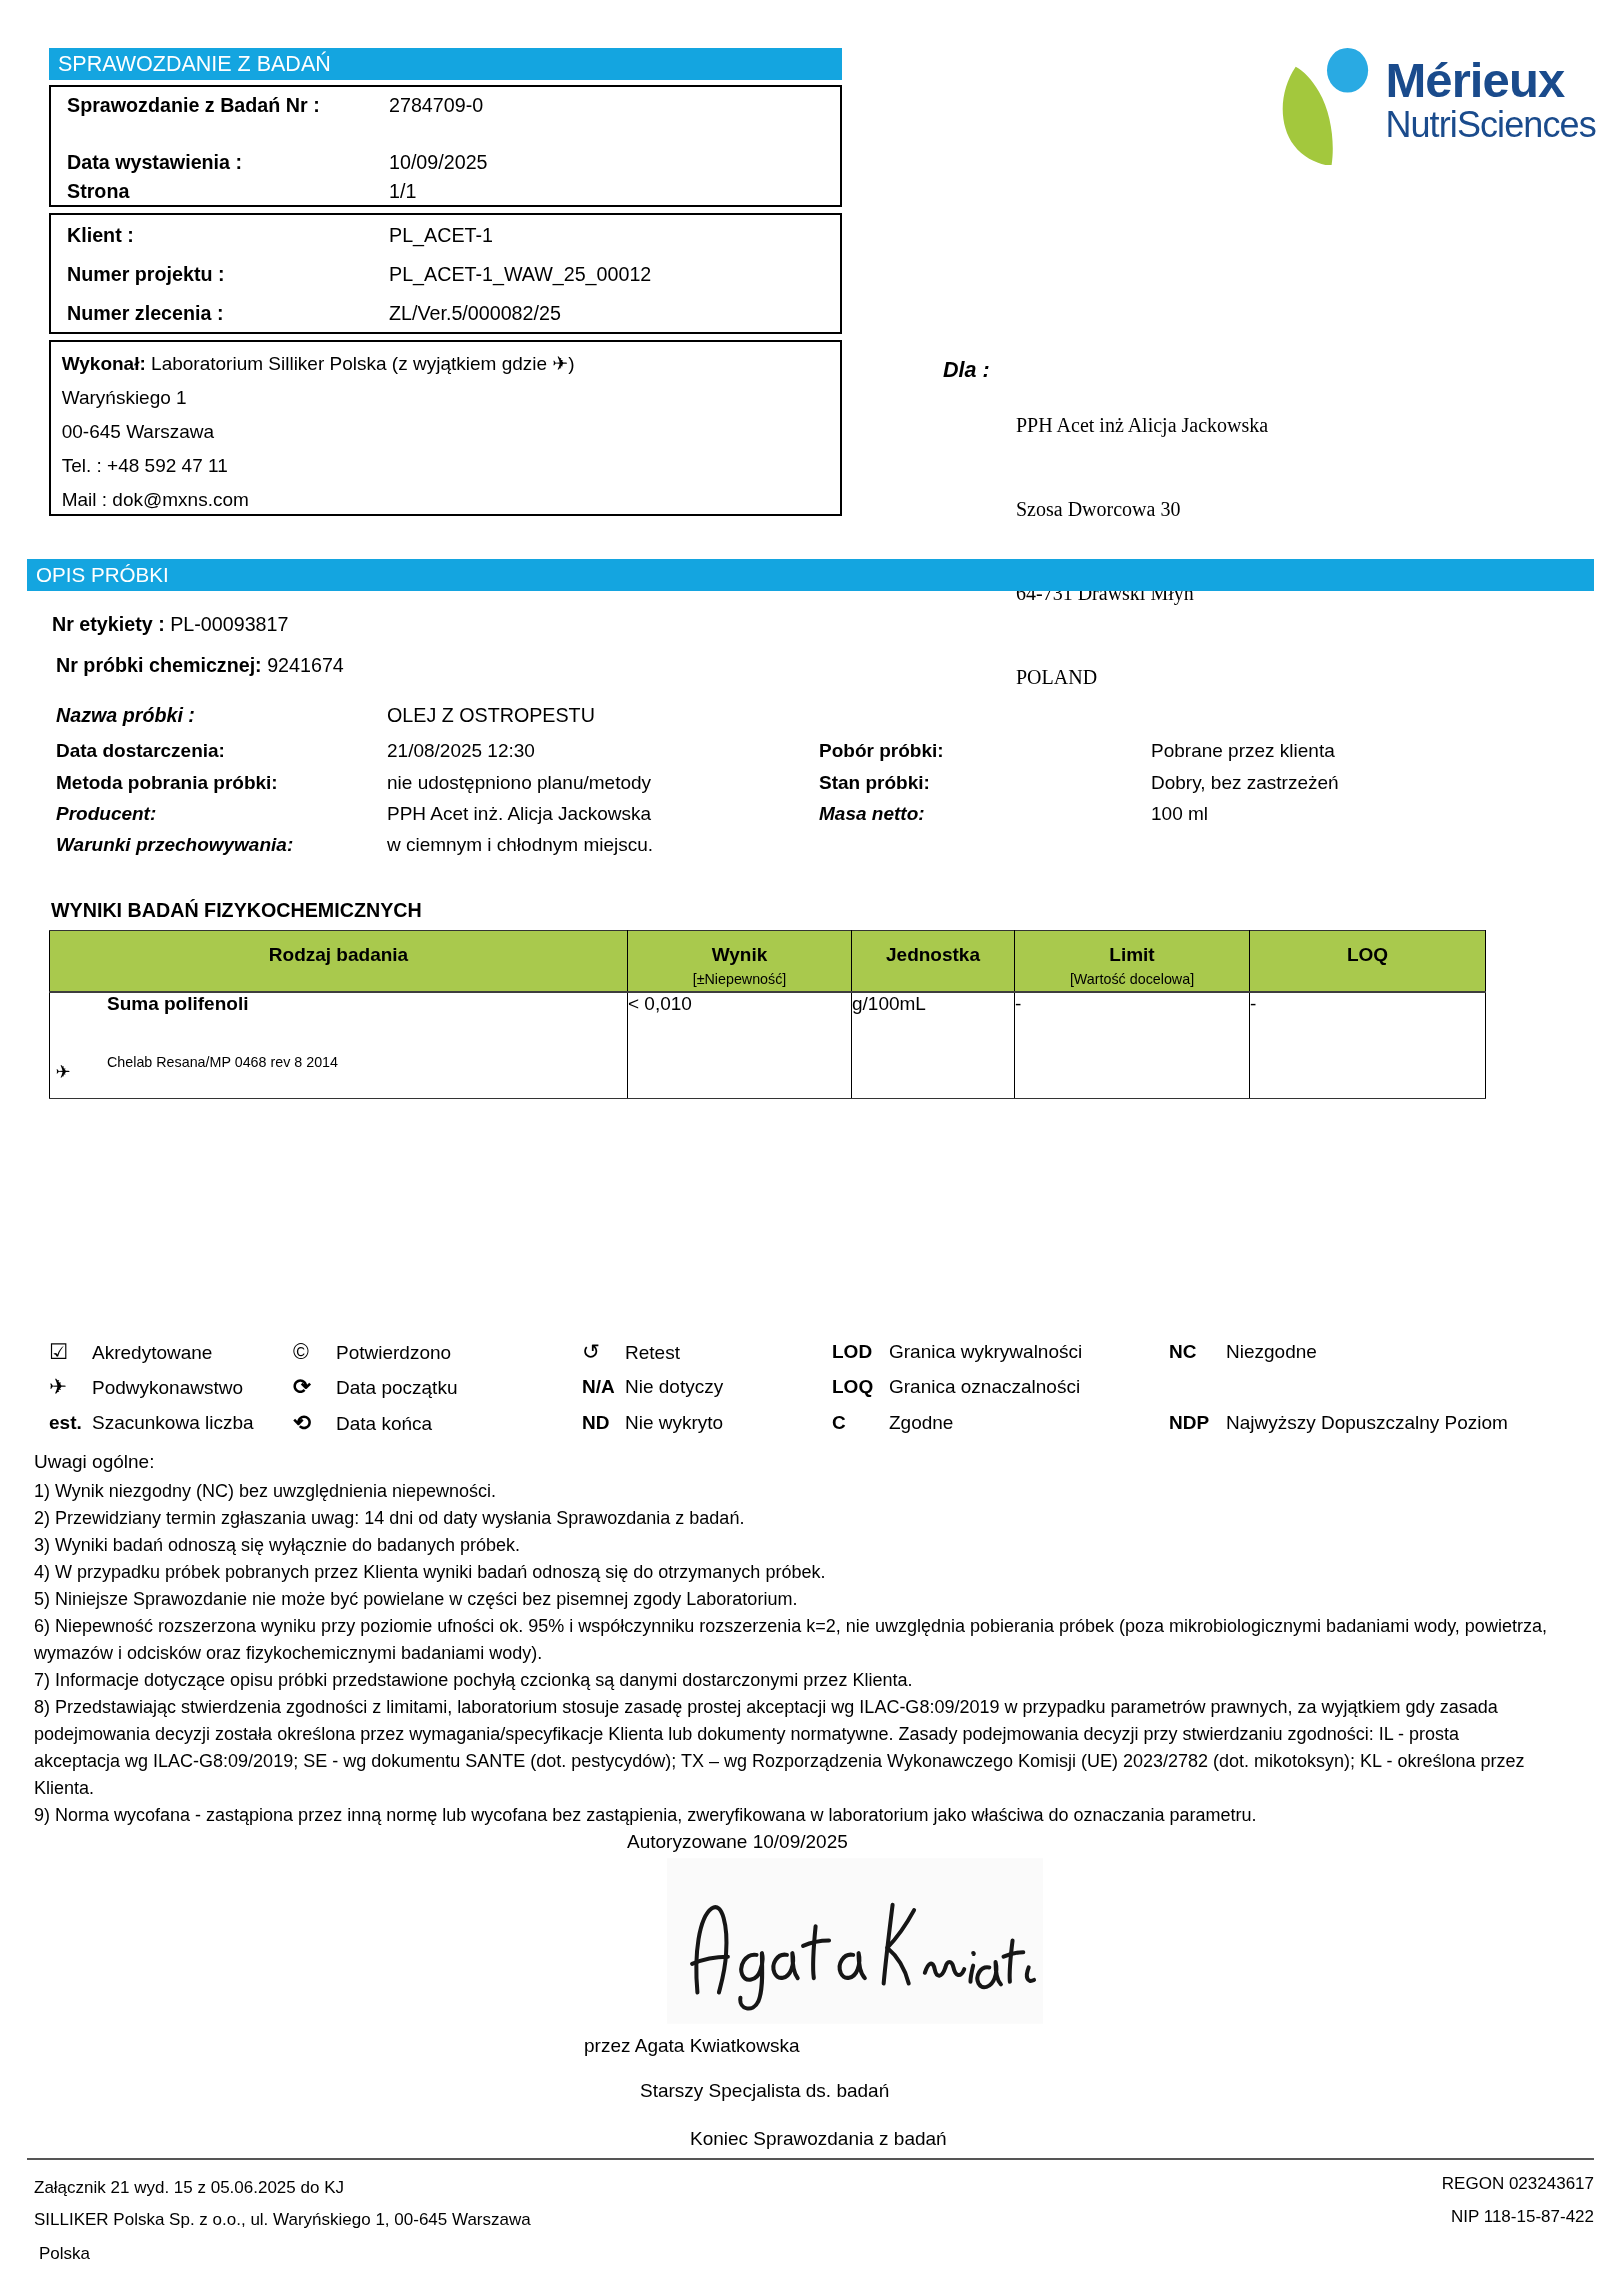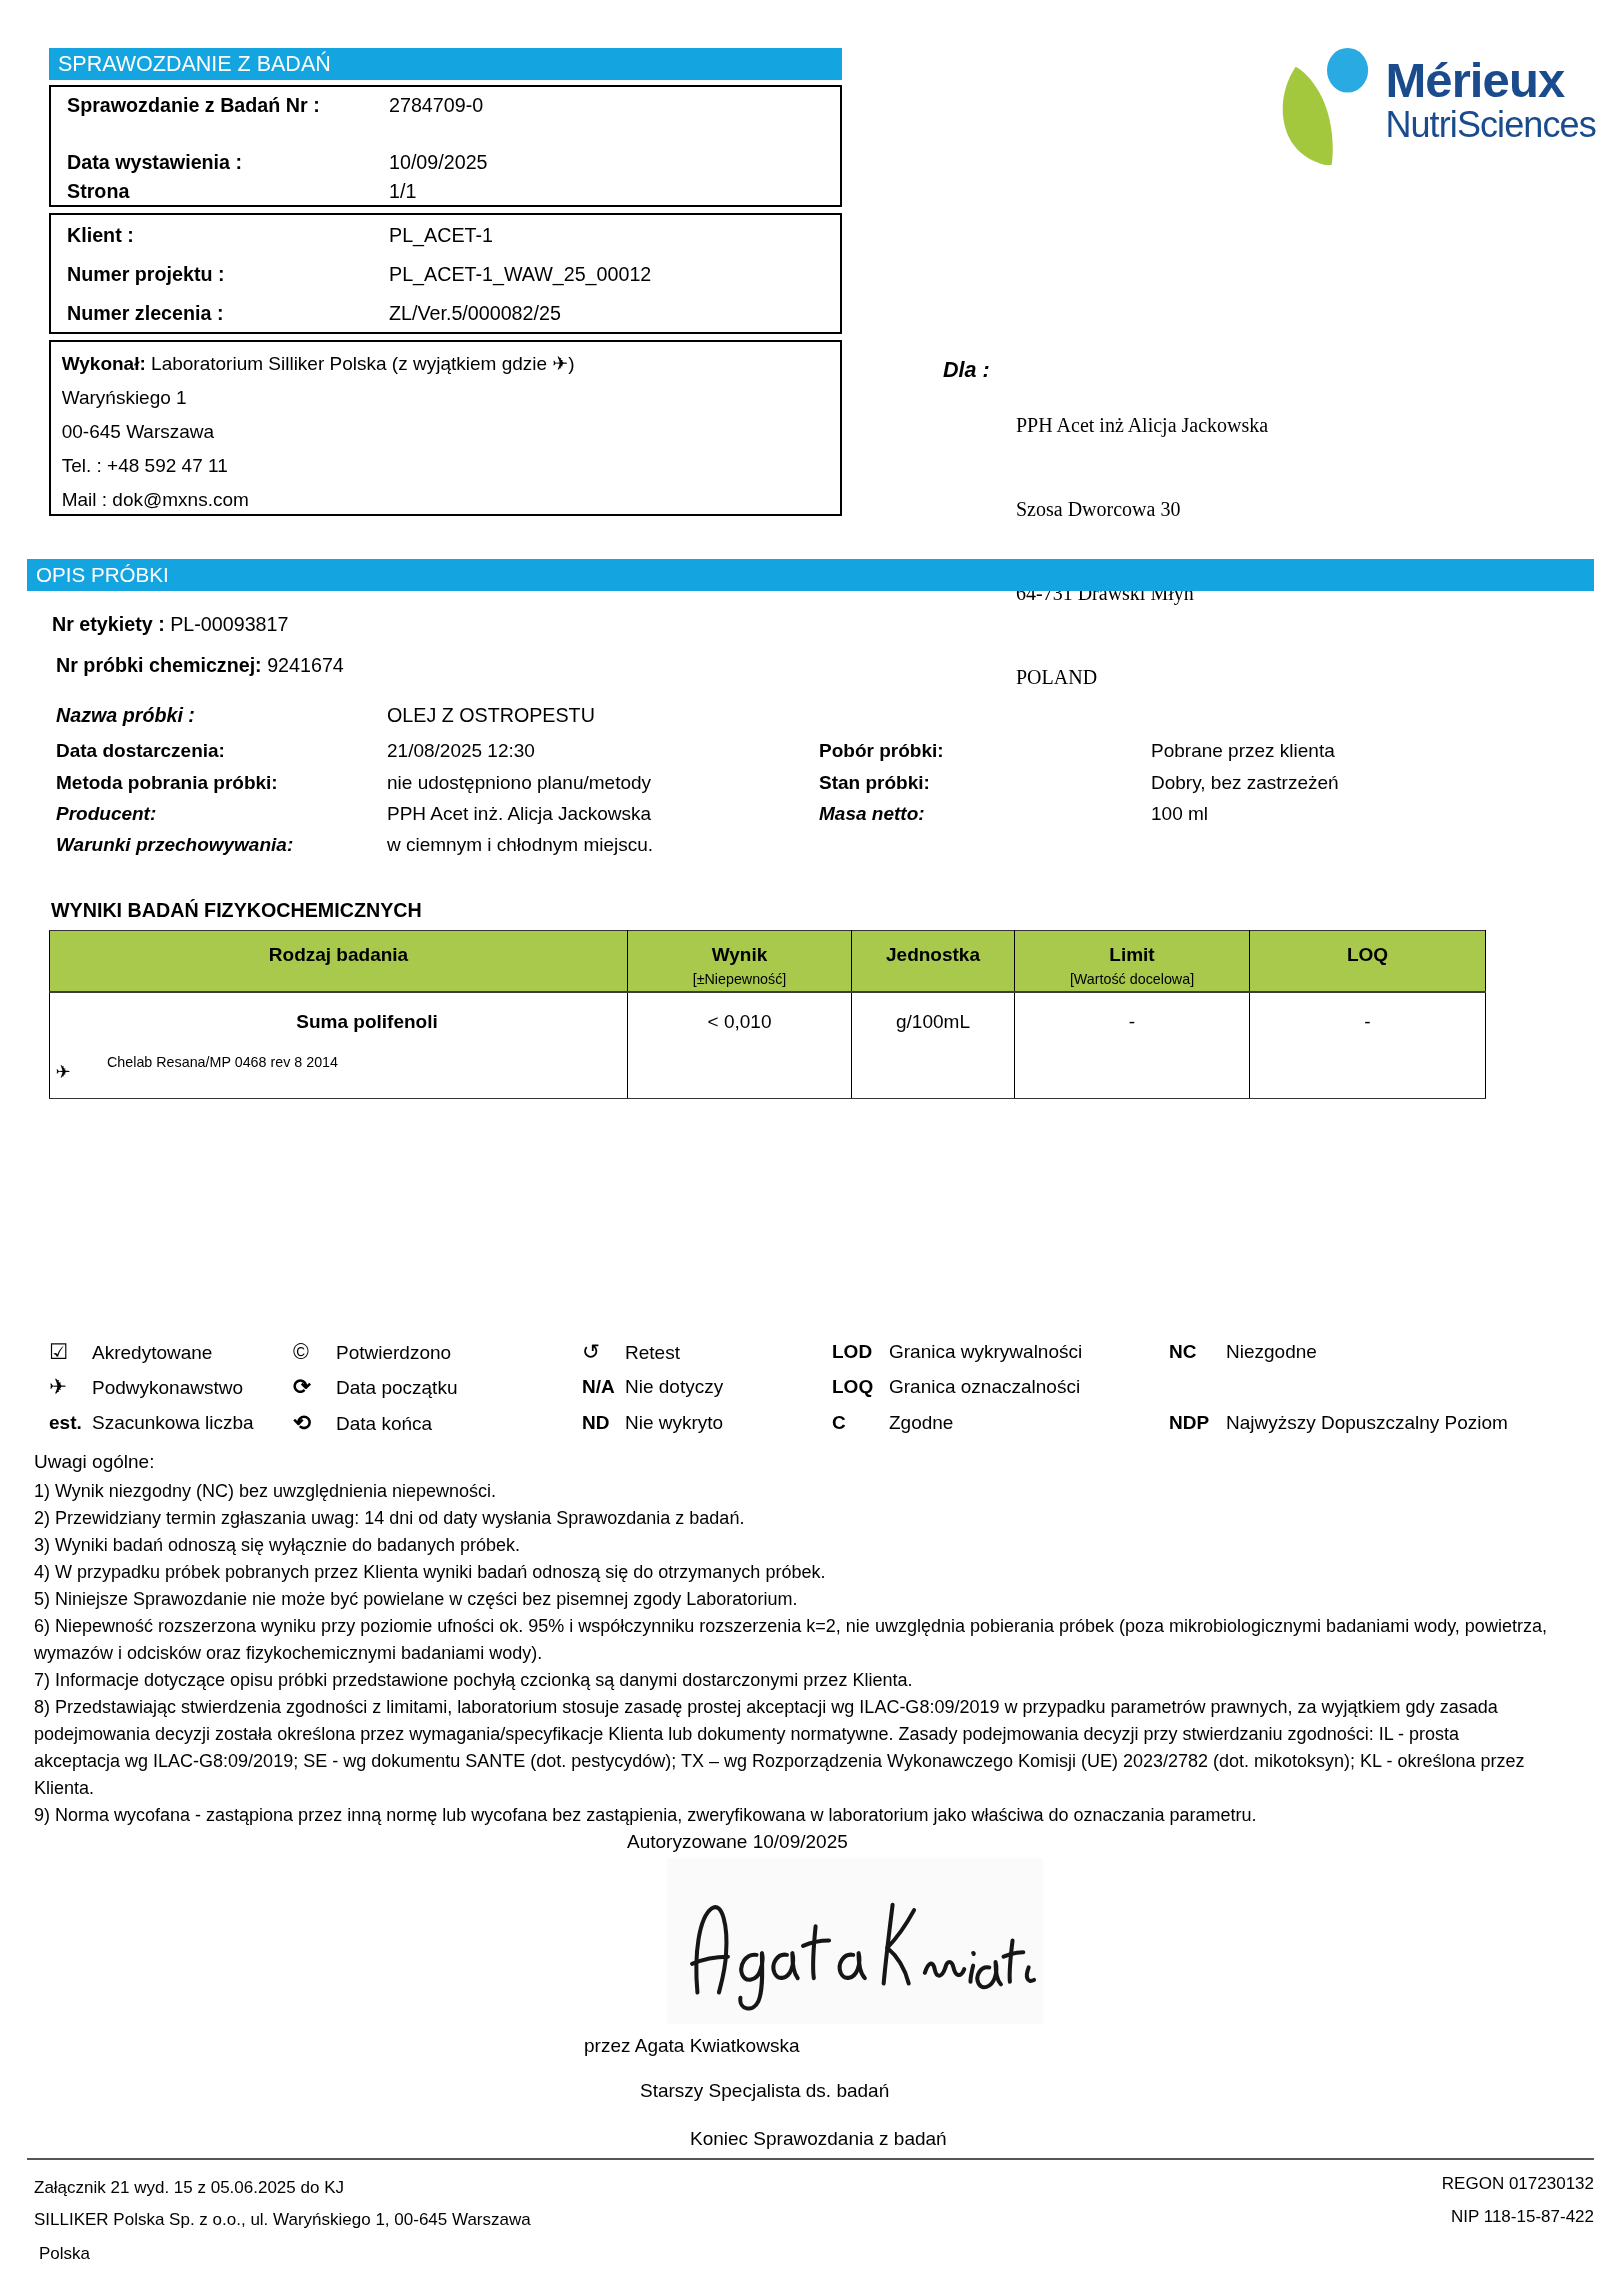--- a/index.html
+++ b/index.html
@@ -31,21 +31,21 @@
   .logo-text{margin-left:5.4px;margin-top:9px;color:var(--logo-navy);line-height:1}
   .brand-top{font-size:49px;font-weight:bold;letter-spacing:-0.9px}
   .brand-bottom{font-size:36px;font-weight:normal;letter-spacing:-0.9px;margin-top:1.8px}
   
   table.results{position:absolute;left:49px;top:930px;width:1435px;border-collapse:collapse;table-layout:fixed}
   table.results th{background:var(--table-header-green);border:0.9px solid #000;
       border-top:1.8px solid #333;border-bottom:2.7px solid #3d3d3d;height:61px;
       vertical-align:top;padding-top:13.4px;font-size:19px}
   table.results th .sub{display:block;font-weight:normal;font-size:14.3px;margin-top:4.5px}
   table.results td{border:0.9px solid #000;border-bottom:1.8px solid #333;height:107px;
-      vertical-align:top;padding-top:18px;text-align:center;font-size:19px}
+      vertical-align:top;font-size:19px}
   td.testcell{position:relative;text-align:left;padding-left:57px}
   .method{position:absolute;left:57px;top:61px;font-size:14.3px;font-weight:normal}
   .subk{position:absolute;left:5.4px;top:68px;font-size:18px}
   
   .legend{position:absolute;left:49px;top:1338px;width:1544px;display:grid;
       grid-template-columns:244px 289px 250px 337px 1fr;row-gap:6.3px;
       font-size:19px;line-height:28px}
   .lg-cell{display:flex;align-items:baseline}
   .lg-cell .sym{display:inline-block;min-width:43px}
   .lg-cell .sym.wide{min-width:57px}
@@ -296,17 +296,17 @@
     <span>przez</span>
     <span>Agata Kwiatkowska</span>
   </div>
   <div class="abs fs21" style="left:640px;top:2080px">Starszy Specjalista ds. badań</div>
   <div class="abs fs21" style="left:690px;top:2128px">Koniec Sprawozdania z badań</div>
 
   <div class="footer-line"></div>
   <div class="abs foot" style="left:34px;top:2178px">Załącznik 21 wyd. 15 z 05.06.2025 do KJ</div>
   <div class="abs foot" style="left:34px;top:2210px">SILLIKER Polska Sp. z o.o., ul. Waryńskiego 1, 00-645 Warszawa</div>
   <div class="abs foot" style="left:39px;top:2244px">Polska</div>
-  <div class="abs foot" style="right:26px;top:2174px;text-align:right">REGON 017230132</div>
+  <div class="abs foot" style="right:26px;top:2174px;text-align:right">REGON 023243617</div>
   <div class="abs foot" style="right:26px;top:2207px;text-align:center">NIP 118-15-87-422</div>
 
 </div>
 
 
 </body></html>

